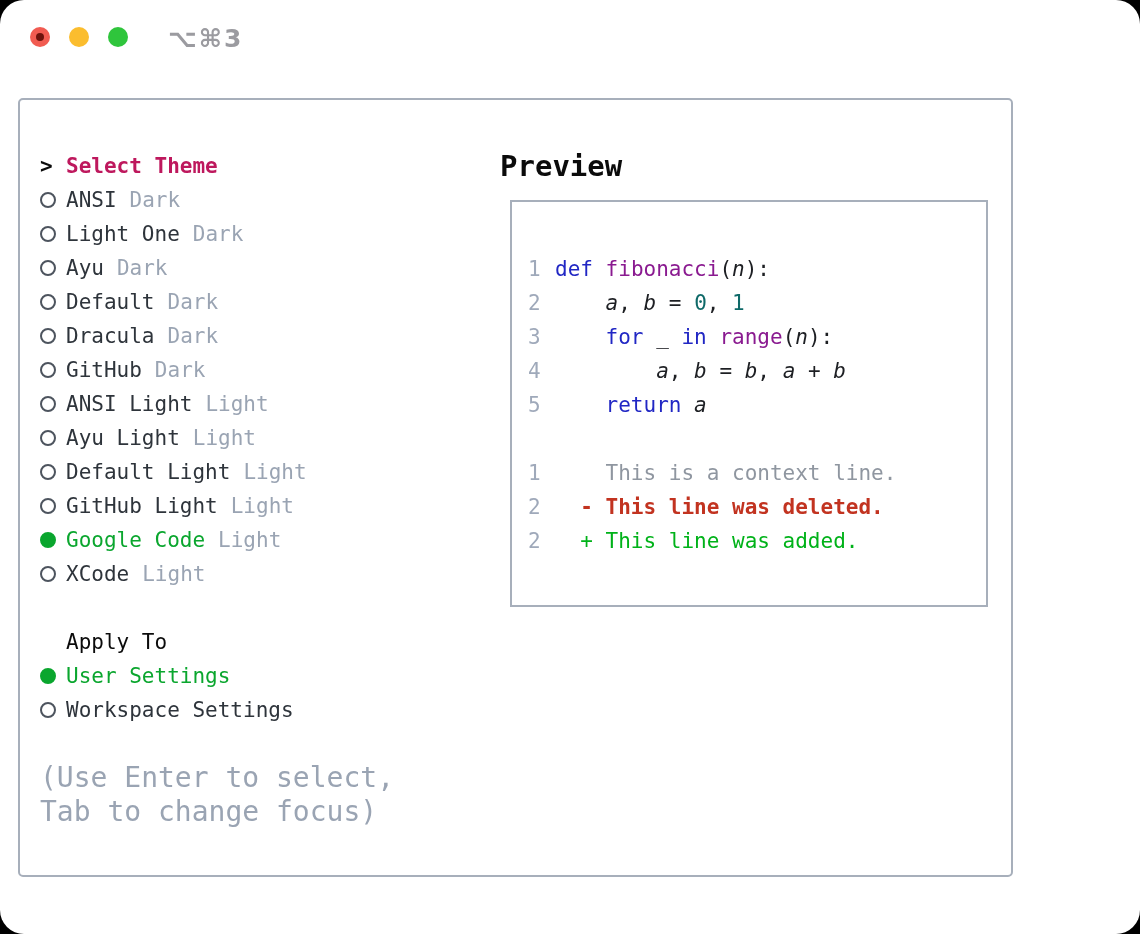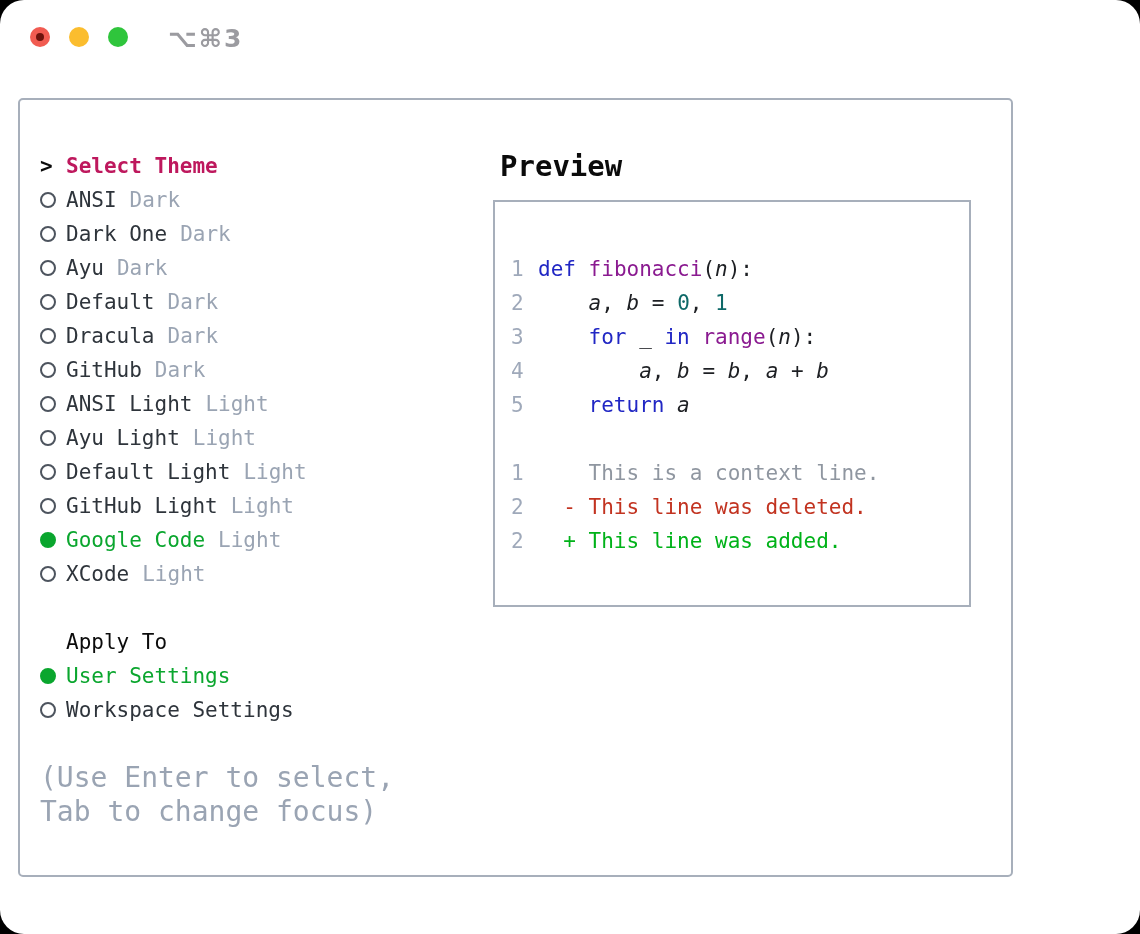--- a/index.html
+++ b/index.html
@@ -54,33 +54,33 @@
   .hint{
     margin-top:34px;width:395px;color:var(--muted);
     font-size:28px;line-height:34px;
   }
   
   .preview-label{
     position:absolute;left:480px;top:49px;height:34px;line-height:34px;
     font-size:29px;font-weight:bold;color:#0b0b0b;
   }
   .preview-box{
-    position:absolute;left:473px;top:100px;width:478px;height:407px;
+    position:absolute;left:490px;top:100px;width:478px;height:407px;
     box-sizing:border-box;border:2px solid var(--border);background:#fff;
     padding:50px 0 0 16px;overflow:hidden;
   }
   .pline{height:34px;line-height:34px;font-size:21px;white-space:pre;}
   .ln{display:inline-block;width:27px;color:var(--lnum);}
   .tok-pl{color:#1d1f23;}
   .tok-kw{color:var(--kw);}
   .tok-fn{color:var(--fn);}
   .tok-num{color:var(--lit);}
   .tok-var{color:#1d1f23;font-style:italic;}
   .tok-ctx{color:var(--ctx);}
-  .tok-del{color:var(--del);}
+  .tok-del{color:var(--del);font-weight:bold;}
   .tok-add{color:var(--add);}
 </style>
 </head>
 <body>
 
 <div class="window">
   <div class="titlebar">
     <div class="traffic red"></div>
     <div class="traffic yellow"></div>
     <div class="traffic green"></div>
@@ -88,21 +88,21 @@
   </div>
 
   <div class="panel">
     <div class="left-col">
       <div class="row">
         <span class="marker cursor">&gt;</span>
         <span class="hdr">Select Theme</span>
       </div>
       <div id="theme-list">
           <div class="row"><span class="marker"><span class="dot"></span></span><span class="name">ANSI</span><span class="variant">Dark</span></div>
-          <div class="row"><span class="marker"><span class="dot"></span></span><span class="name">Dark One</span><span class="variant">Dark</span></div>
+          <div class="row"><span class="marker"><span class="dot"></span></span><span class="name">Light One</span><span class="variant">Dark</span></div>
           <div class="row"><span class="marker"><span class="dot"></span></span><span class="name">Ayu</span><span class="variant">Dark</span></div>
           <div class="row"><span class="marker"><span class="dot"></span></span><span class="name">Default</span><span class="variant">Dark</span></div>
           <div class="row"><span class="marker"><span class="dot"></span></span><span class="name">Dracula</span><span class="variant">Dark</span></div>
           <div class="row"><span class="marker"><span class="dot"></span></span><span class="name">GitHub</span><span class="variant">Dark</span></div>
           <div class="row"><span class="marker"><span class="dot"></span></span><span class="name">ANSI Light</span><span class="variant">Light</span></div>
           <div class="row"><span class="marker"><span class="dot"></span></span><span class="name">Ayu Light</span><span class="variant">Light</span></div>
           <div class="row"><span class="marker"><span class="dot"></span></span><span class="name">Default Light</span><span class="variant">Light</span></div>
           <div class="row"><span class="marker"><span class="dot"></span></span><span class="name">GitHub Light</span><span class="variant">Light</span></div>
           <div class="row"><span class="marker"><span class="dot sel"></span></span><span class="name sel">Google Code</span><span class="variant">Light</span></div>
           <div class="row"><span class="marker"><span class="dot"></span></span><span class="name">XCode</span><span class="variant">Light</span></div>

